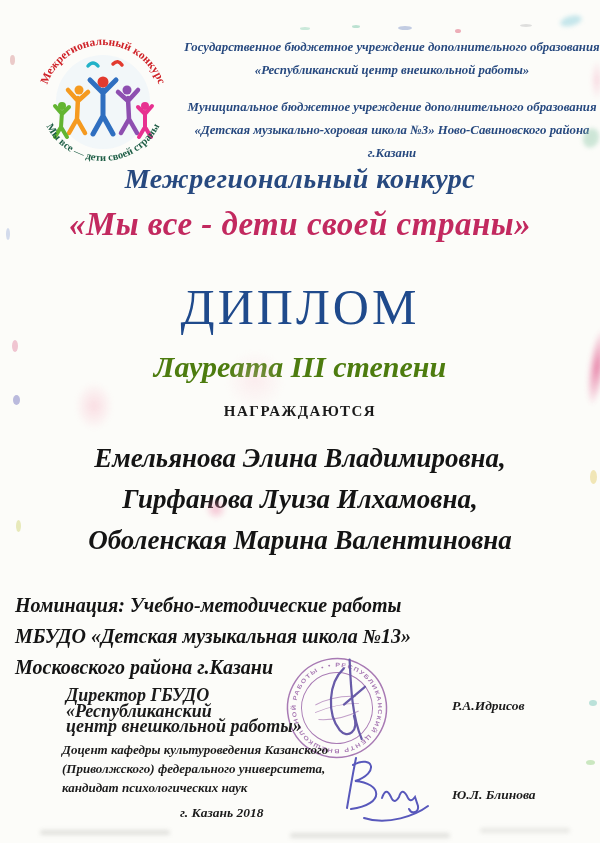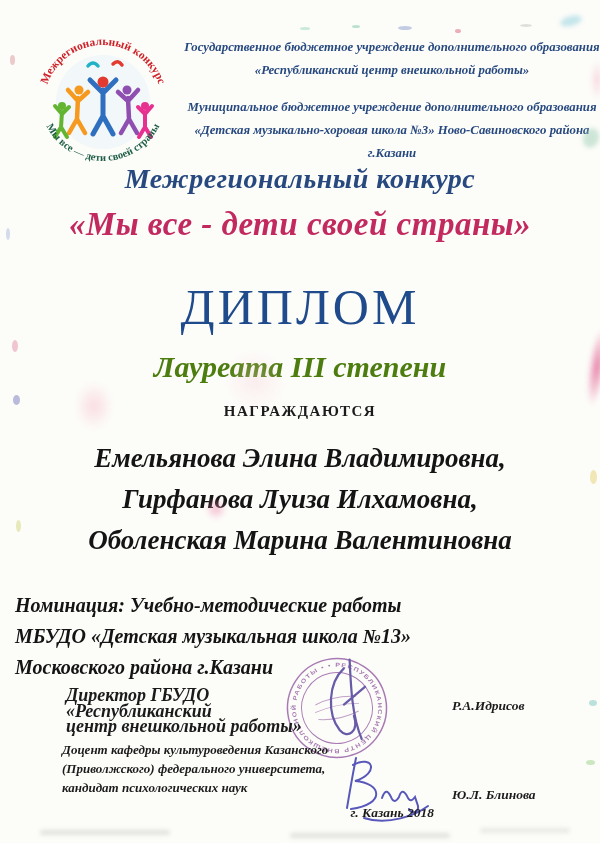--- a/index.html
+++ b/index.html
@@ -66,22 +66,22 @@
     position:absolute; left:66px; top:688px; width:250px;
     font-size:18px; line-height:15.5px;
   }
   .director-name { position:absolute; left:452px; top:698px; font-size:13.5px; }
   .jury-block {
     position:absolute; left:62px; top:740px; width:300px;
     font-size:13px; line-height:19px;
   }
   .jury-name { position:absolute; left:452px; top:787px; font-size:13.5px; }
   .footer-line {
-    position:absolute; left:194px; top:805px; width:240px;
-    text-align:right; font-size:13.5px;
+    position:absolute; left:180px; top:805px; width:240px;
+    text-align:left; font-size:13.5px;
   }
   .seal {
     position:absolute; left:281px; top:652px;
     width:112px; height:112px;
     transform:rotate(-12deg);
     opacity:.85;
   }
   .jury-sig {
     position:absolute; left:338px; top:748px;
     width:100px; height:75px;

